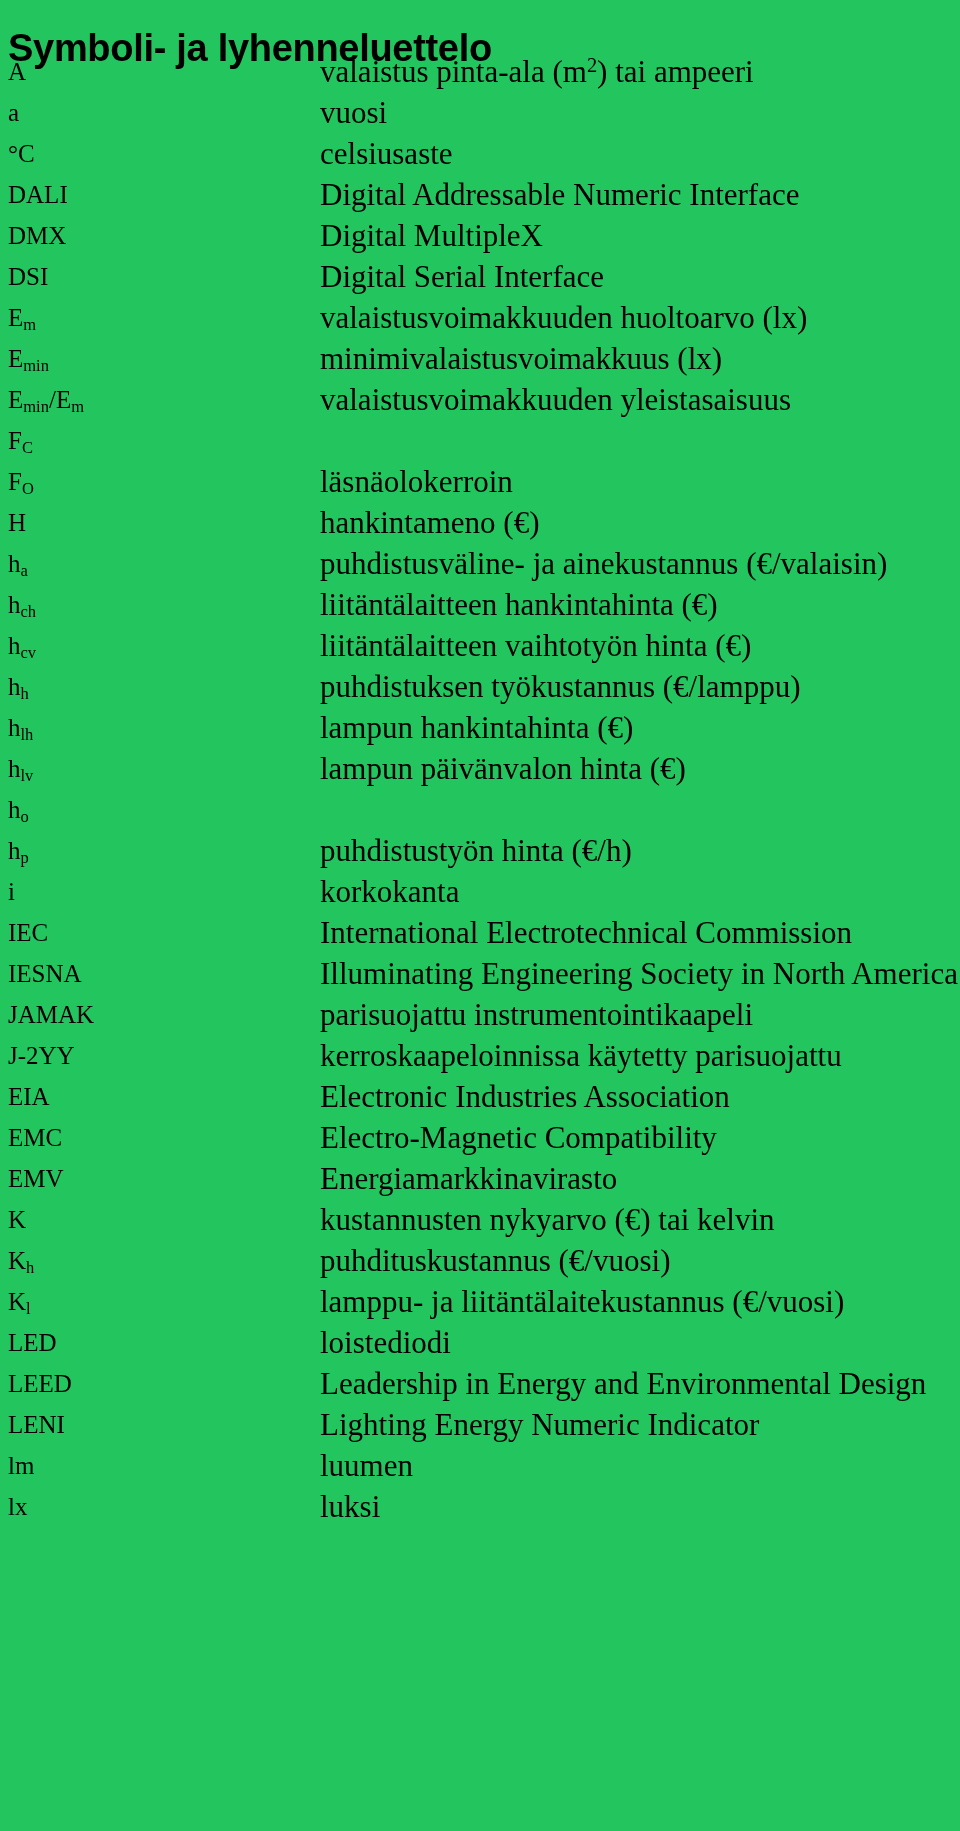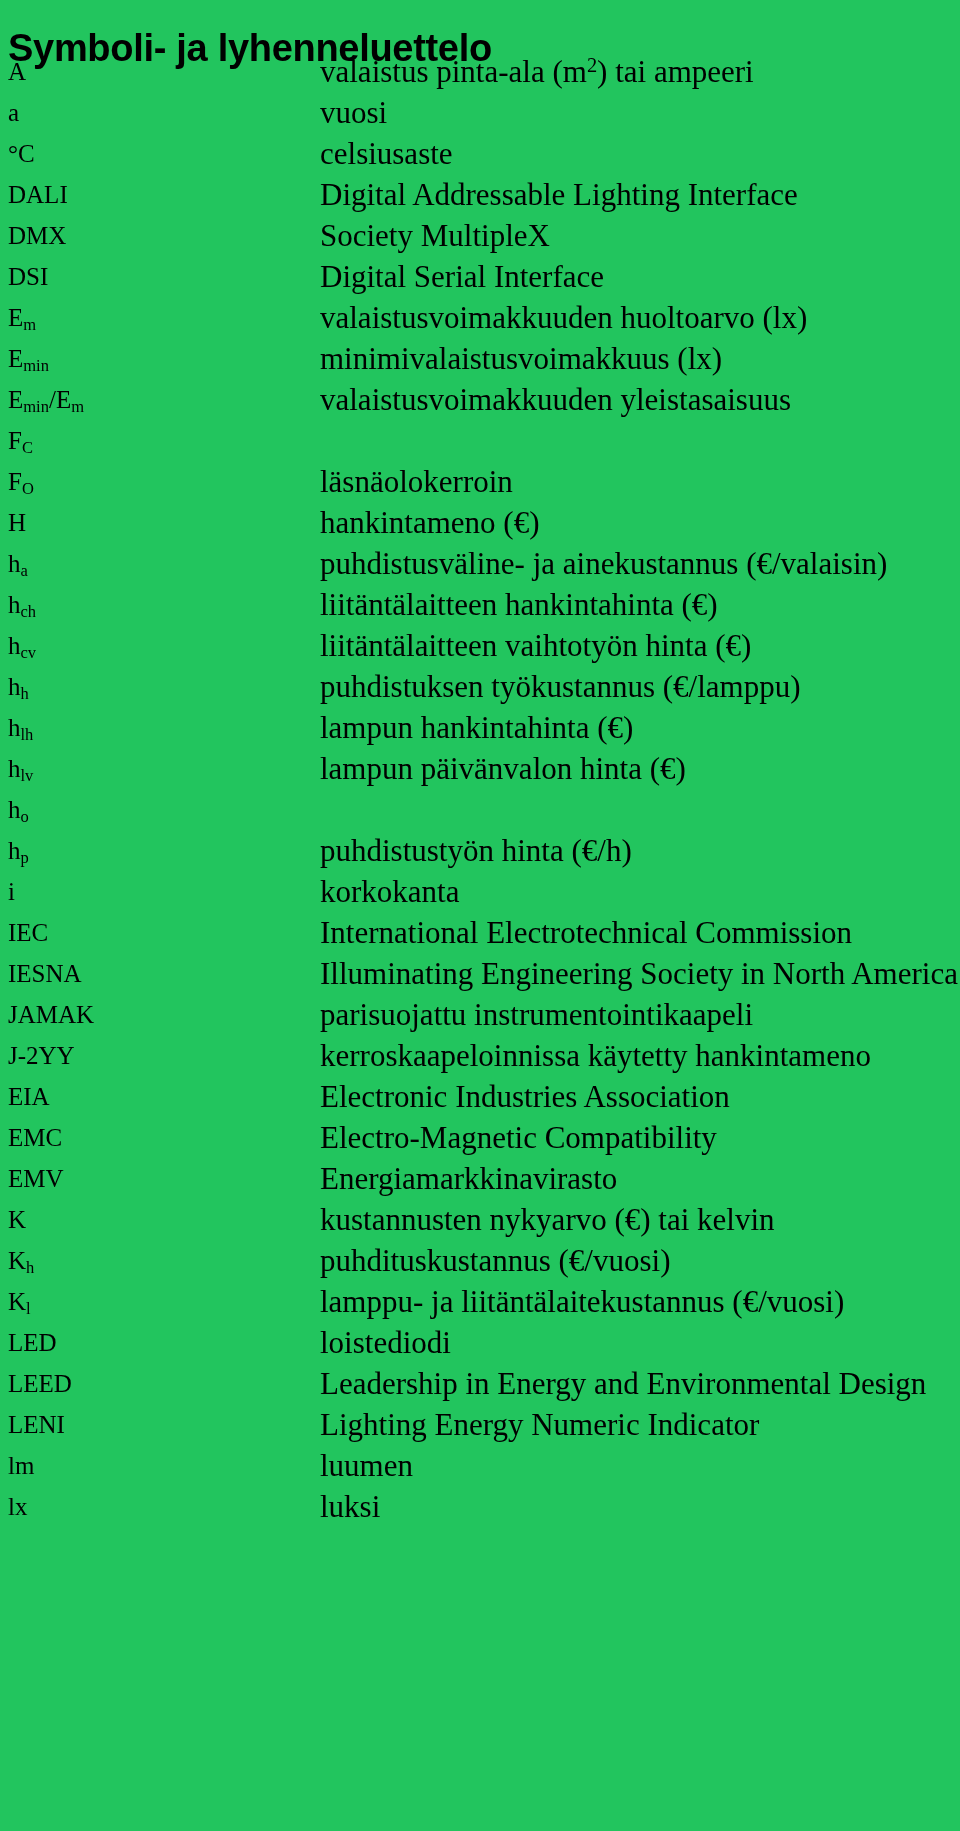--- a/index.html
+++ b/index.html
@@ -89,25 +89,25 @@
       <div class="row">
         <span class="sym">a</span>
         <span class="def">vuosi</span>
       </div>
       <div class="row">
         <span class="sym">°C</span>
         <span class="def">celsiusaste</span>
       </div>
       <div class="row">
         <span class="sym">DALI</span>
-        <span class="def">Digital Addressable Lighting Interface</span>
+        <span class="def">Digital Addressable Numeric Interface</span>
       </div>
       <div class="row">
         <span class="sym">DMX</span>
-        <span class="def">Society MultipleX</span>
+        <span class="def">Digital MultipleX</span>
       </div>
       <div class="row">
         <span class="sym">DSI</span>
         <span class="def">Digital Serial Interface</span>
       </div>
       <div class="row">
         <span class="sym">E<sub>m</sub></span>
         <span class="def">valaistusvoimakkuuden huoltoarvo (lx)</span>
       </div>
       <div class="row">
@@ -171,21 +171,21 @@
       <div class="row">
         <span class="sym">IESNA</span>
         <span class="def">Illuminating Engineering Society in North America</span>
       </div>
       <div class="row">
         <span class="sym">JAMAK</span>
         <span class="def">parisuojattu instrumentointikaapeli</span>
       </div>
       <div class="row">
         <span class="sym">J-2YY</span>
-        <span class="def">kerroskaapeloinnissa käytetty hankintameno</span>
+        <span class="def">kerroskaapeloinnissa käytetty parisuojattu</span>
       </div>
       <div class="row">
         <span class="sym">EIA</span>
         <span class="def">Electronic Industries Association</span>
       </div>
       <div class="row">
         <span class="sym">EMC</span>
         <span class="def">Electro-Magnetic Compatibility</span>
       </div>
       <div class="row">

